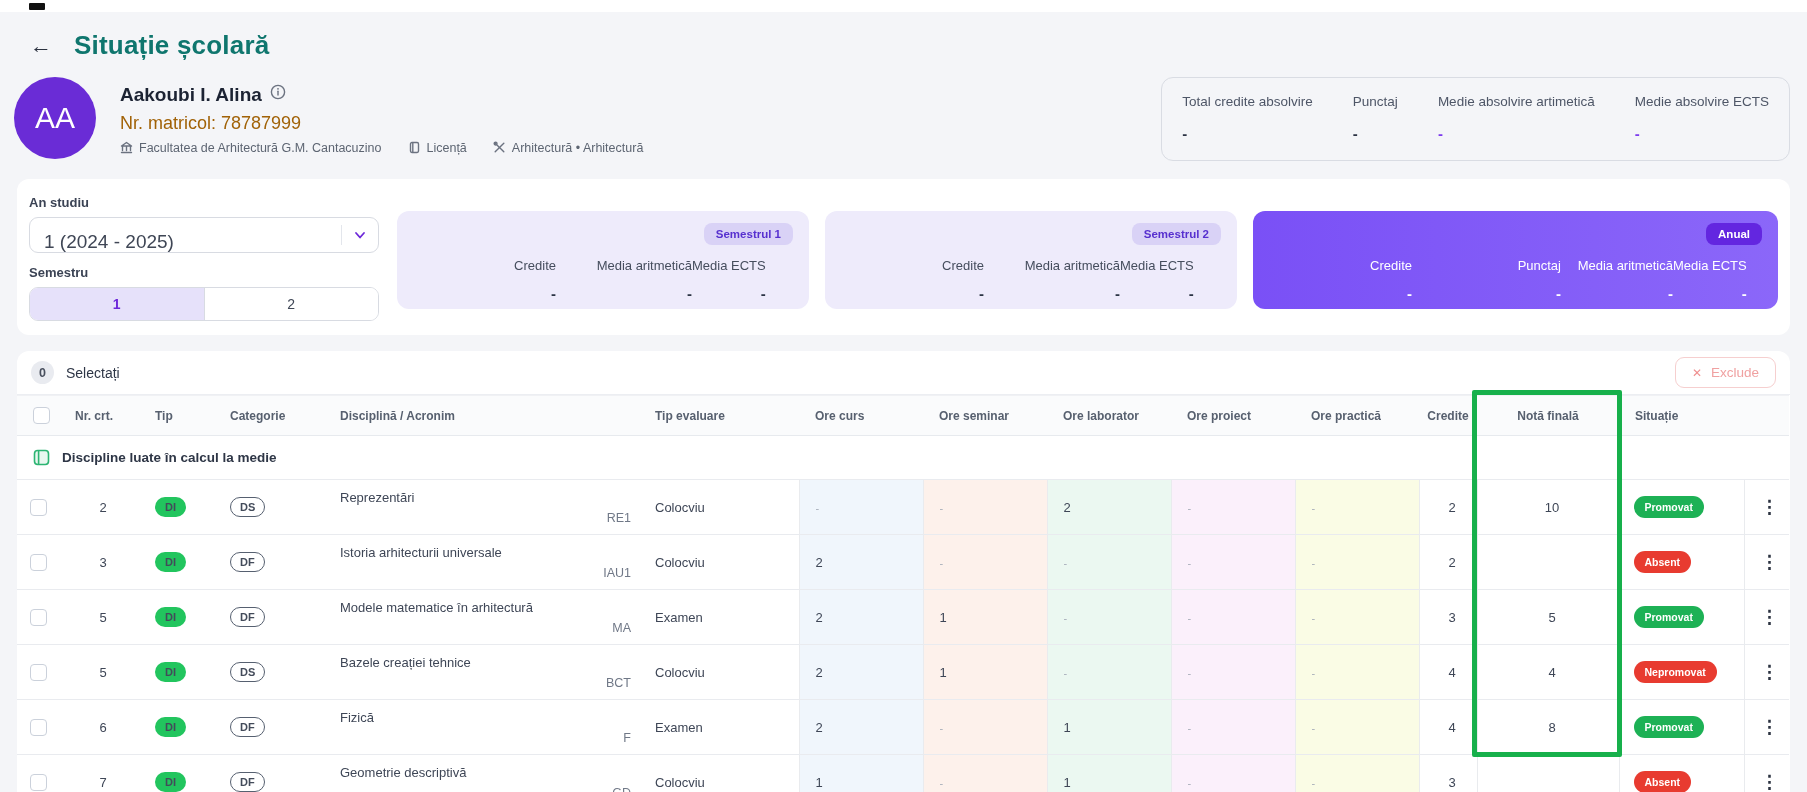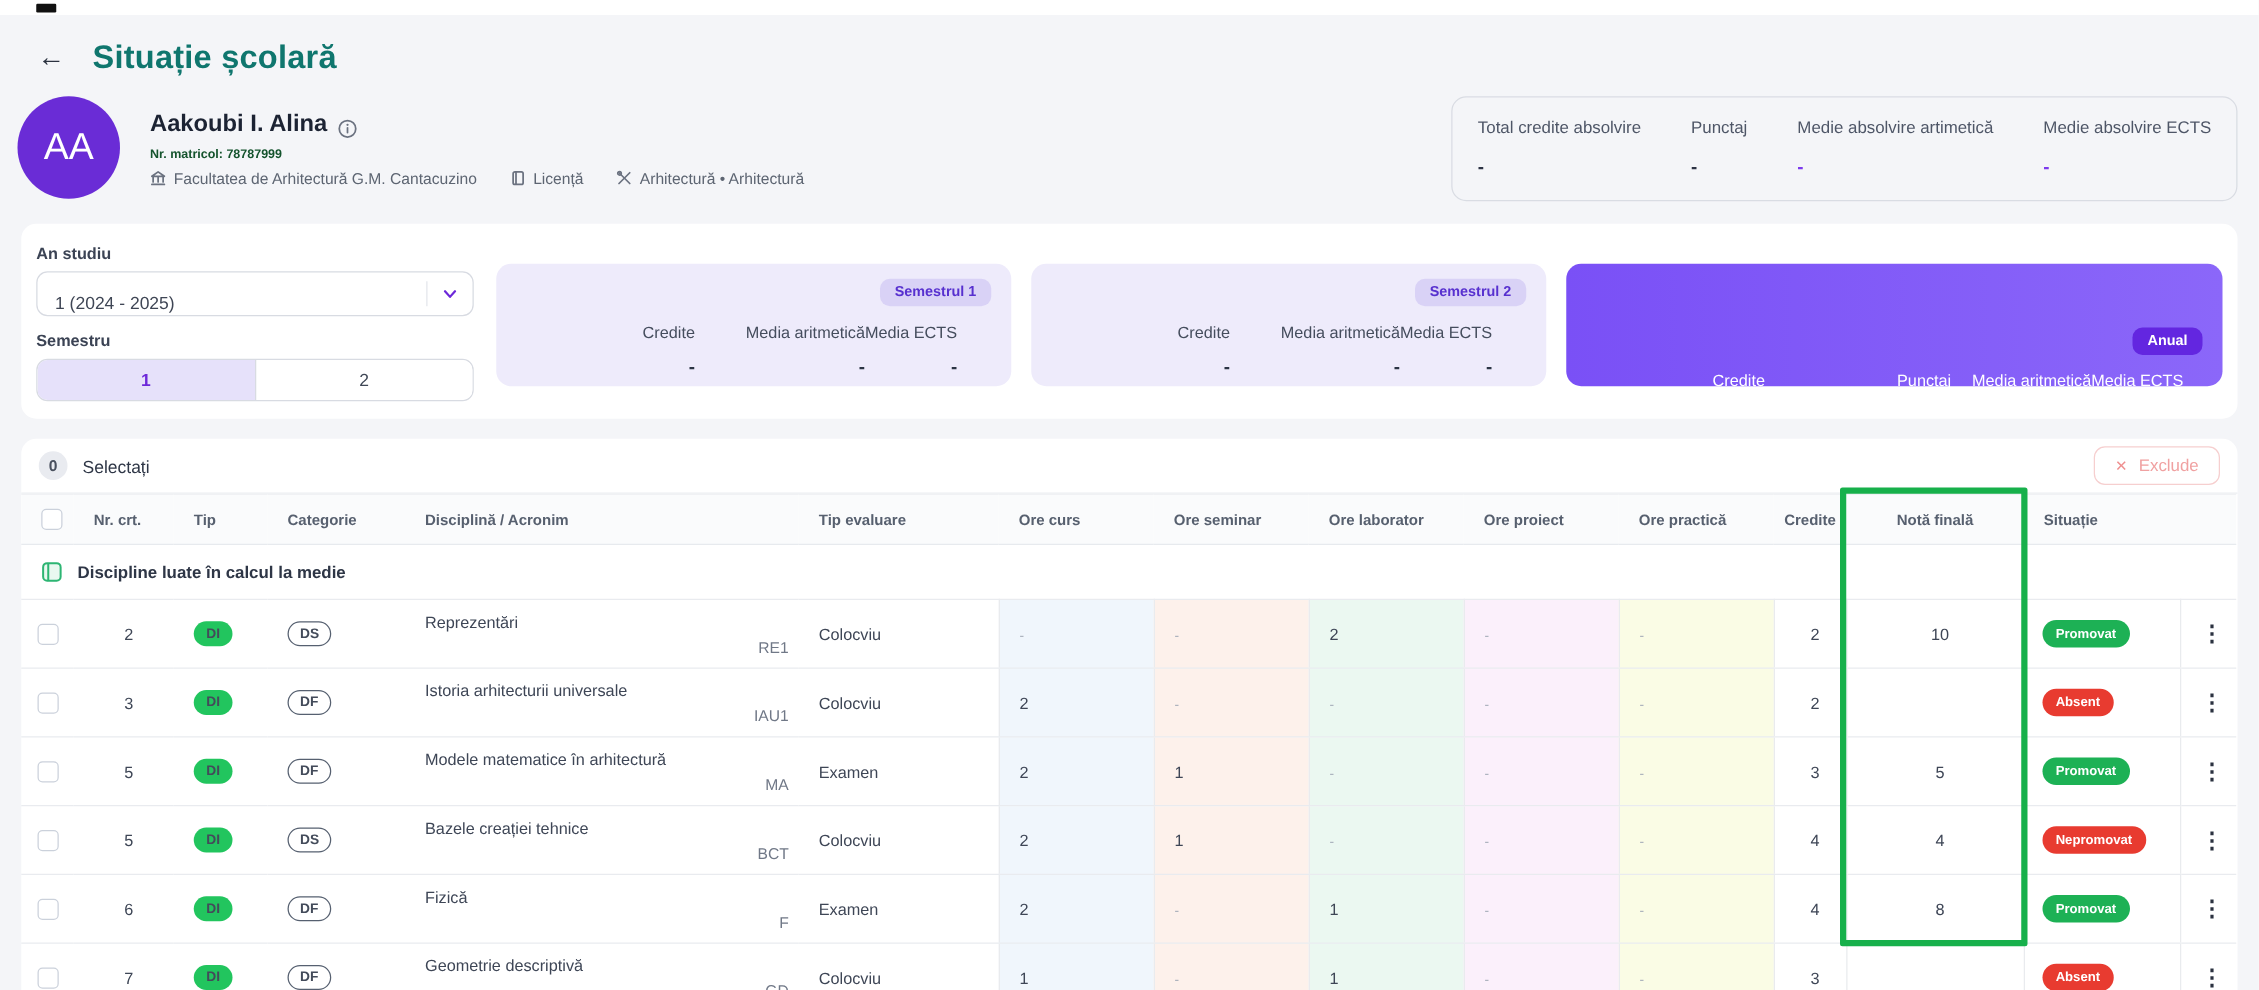--- a/index.html
+++ b/index.html
@@ -18,55 +18,55 @@
   .page-header { display:flex; align-items:center; gap:22px; padding:18px 30px 4px 30px; }
   .back { font-size:22px; color:#2b3240; cursor:pointer; line-height:1; }
   .page-header h1 { font-size:26px; font-weight:700; color:#0f766e; letter-spacing:.2px; }
 
   
   .student-row { display:flex; justify-content:space-between; align-items:flex-start; margin:12px 17px 0 14px; }
   .student-left { display:flex; gap:24px; align-items:center; }
   .avatar { width:82px; height:82px; border-radius:50%; background:#6a2cd6; color:#fff;
             display:flex; align-items:center; justify-content:center; font-size:30px; font-weight:500; }
   .student-info { display:flex; flex-direction:column; gap:7px; padding-top:2px; }
-  .name-line { display:flex; align-items:flex-end; gap:8px; font-size:19px; font-weight:700; color:#1c2333; }
-  .matricol { font-size:10px; color:#14532d;font-weight:bold; }
+  .name-line { display:flex; align-items:flex-start; gap:8px; font-size:19px; font-weight:700; color:#1c2333; }
+  .matricol { font-size:18px; color:#a16207; }
   .meta-line { display:flex; gap:26px; align-items:center; font-size:12.5px; color:#5d6572; }
   .meta { display:flex; align-items:center; gap:6px; }
   .meta svg, .name-line svg { flex:0 0 auto; }
 
   .stats-card { border:1px solid #d9dce3; border-radius:12px; padding:16px 20px 18px 20px;
                 display:flex; gap:40px; margin-right:0; min-width:545px; }
   .stat-col { display:flex; flex-direction:column; align-items:flex-start; gap:16px; }
   .stat-label { font-size:13.5px; color:#4e5667; font-weight:500; white-space:nowrap; }
   .stat-value { font-size:15px; font-weight:700; color:#2c3344; }
   .stat-value.accent { color:#7c3aed; }
 
   
   .filter-panel { background:#fff; border-radius:12px; margin:18px 17px 0 17px; padding:14px 12px 16px 12px;
                   display:flex; gap:18px; height:156px; }
   .filter-left { width:350px; flex:0 0 350px; padding-top:2px; }
   .field-label { font-size:13px; font-weight:600; color:#3b4354; margin-bottom:7px; }
   .select { height:36px; border:1px solid #d8dbe2; border-radius:9px; background:#fff;
             display:flex; align-items:center; padding:0 10px 0 14px; cursor:pointer; margin-bottom:12px; }
-  .select-value { flex:1; font-size:14px; color:#3f4655;margin-top:13px; }
+  .select-value { flex:1; font-size:19px; color:#3f4655;margin-top:13px; }
   .select-divider { width:1px; height:20px; background:#e3e6ec; margin-right:10px; }
   .segmented { height:34px; border:1px solid #d8dbe2; border-radius:9px; display:flex; overflow:hidden; }
   .segment { flex:1; display:flex; align-items:center; justify-content:center; font-size:14px;
              color:#3f4756; background:#fff; cursor:pointer; }
   .segment + .segment { border-left:1px solid #d8dbe2; }
   .segment.selected { background:#e6e1fa; color:#6d28d9; font-weight:600; }
 
   .cards { flex:1; display:flex; gap:16px; padding-top:18px;text-align:right; }
   .sum-card { border-radius:12px; padding:12px 16px 14px 16px; height:98px; }
   .sum-card.light { background:#eeebfb; width:412px; flex:0 0 412px; }
   .sum-card.solid { background:linear-gradient(90deg,#7a50f6,#8b67f9); flex:1; }
   .card-badge { display:inline-block; font-size:11.5px; font-weight:700; padding:5px 12px; border-radius:8px; }
   .light .card-badge { background:#d9d2f6; color:#5730cf; }
-  .solid .card-badge { background:#6326e0; color:#fff;margin-top:39px; }
+  .solid .card-badge { background:#6326e0; color:#fff; }
   .card-metrics { display:flex; margin-top:13px; }
   .metric { display:flex; flex-direction:column; gap:12px; }
   .light .metric { color:#454d5d; }
   .light .metric:nth-child(1) { width:143px; } .light .metric:nth-child(2) { width:136px; }
   .solid .metric { color:#fff; }
   .solid .metric:nth-child(1) { width:143px; } .solid .metric:nth-child(2) { width:149px; }
   .solid .metric:nth-child(3) { width:112px; }
   .metric-label { font-size:13px; }
   .metric-value { font-size:15px; font-weight:700; }
   .light .metric-value { color:#2b3444; }

